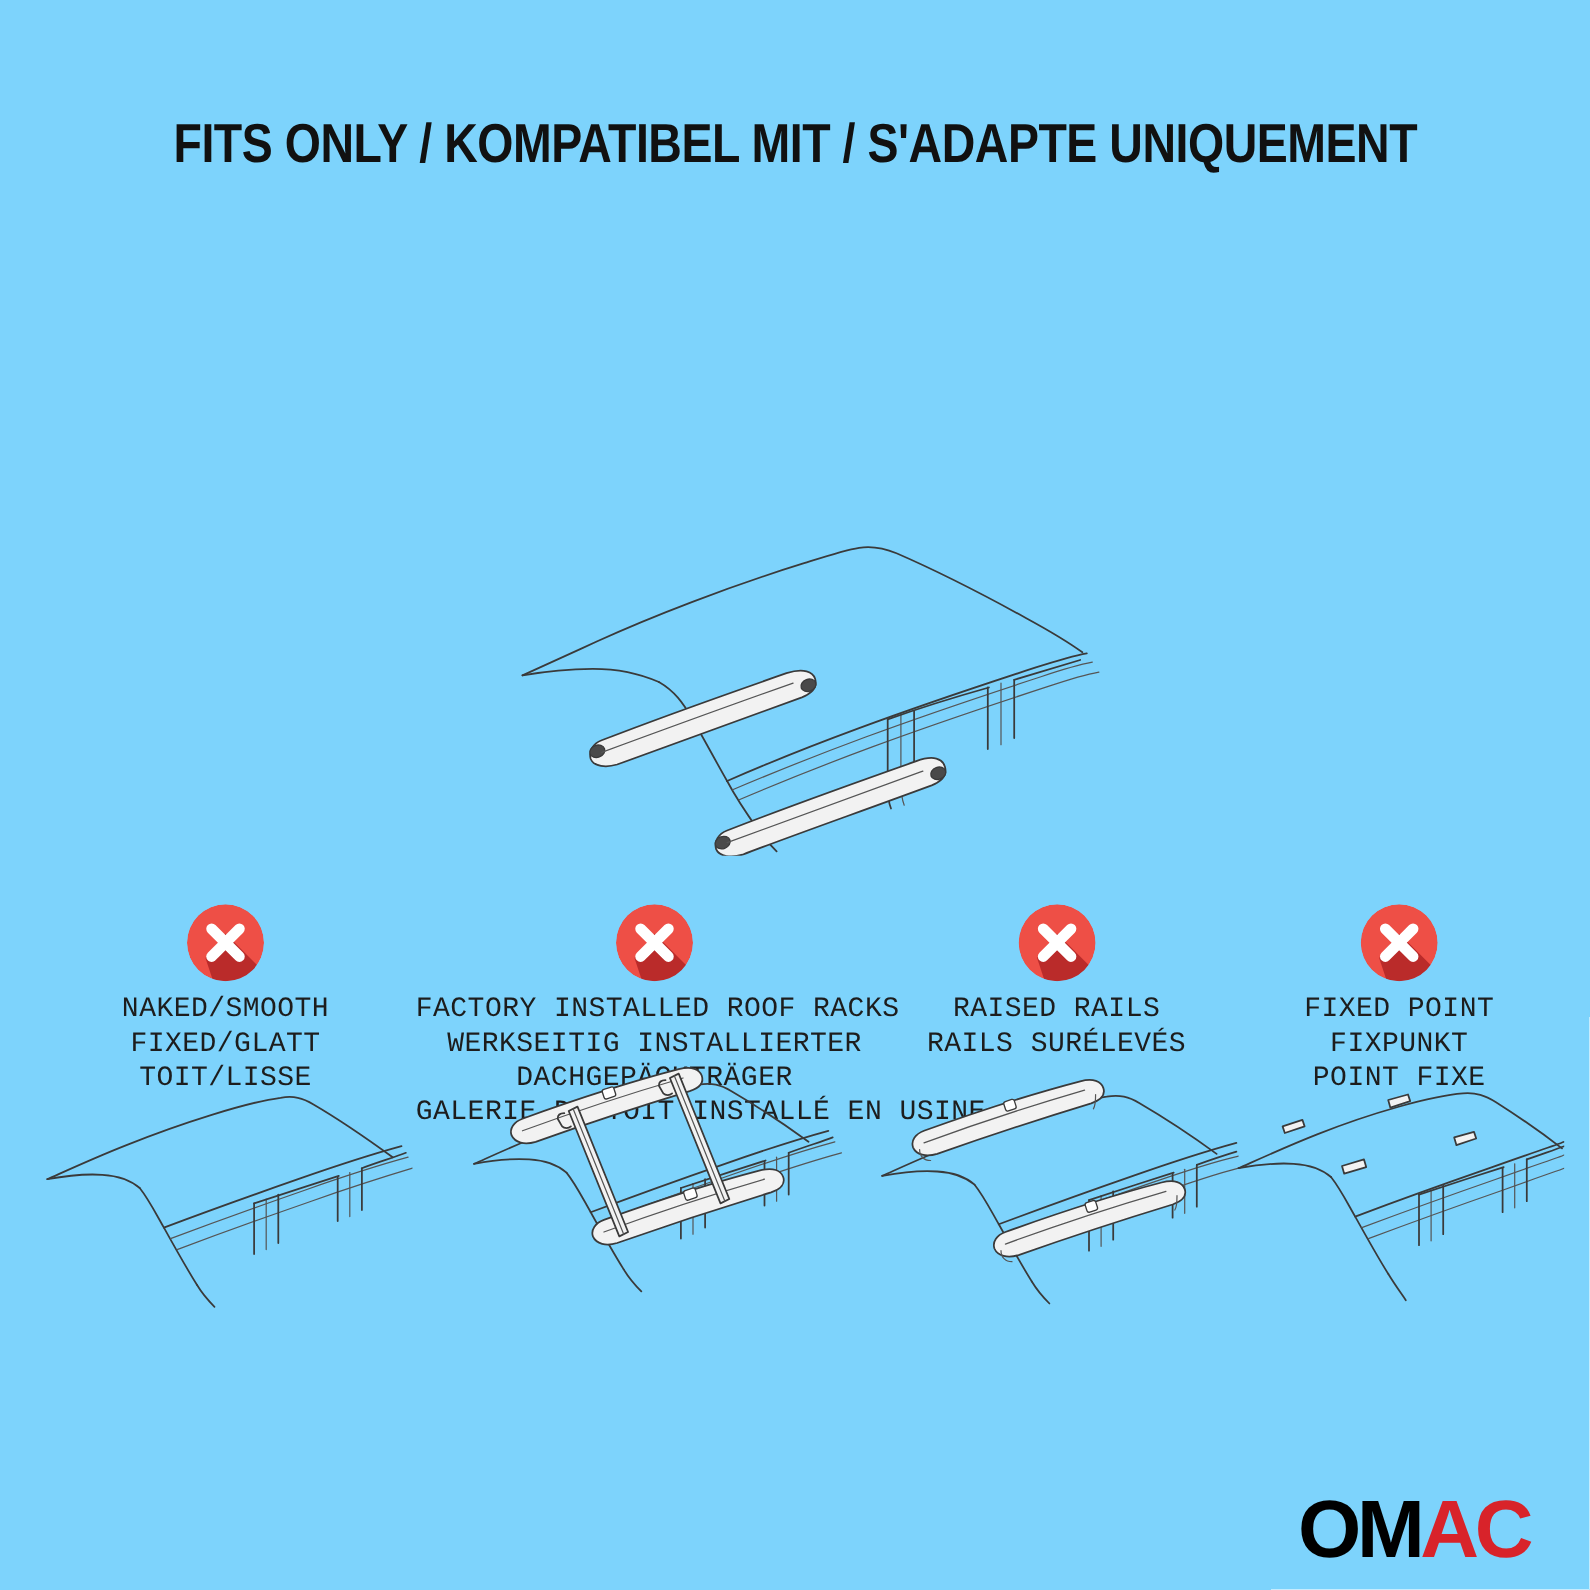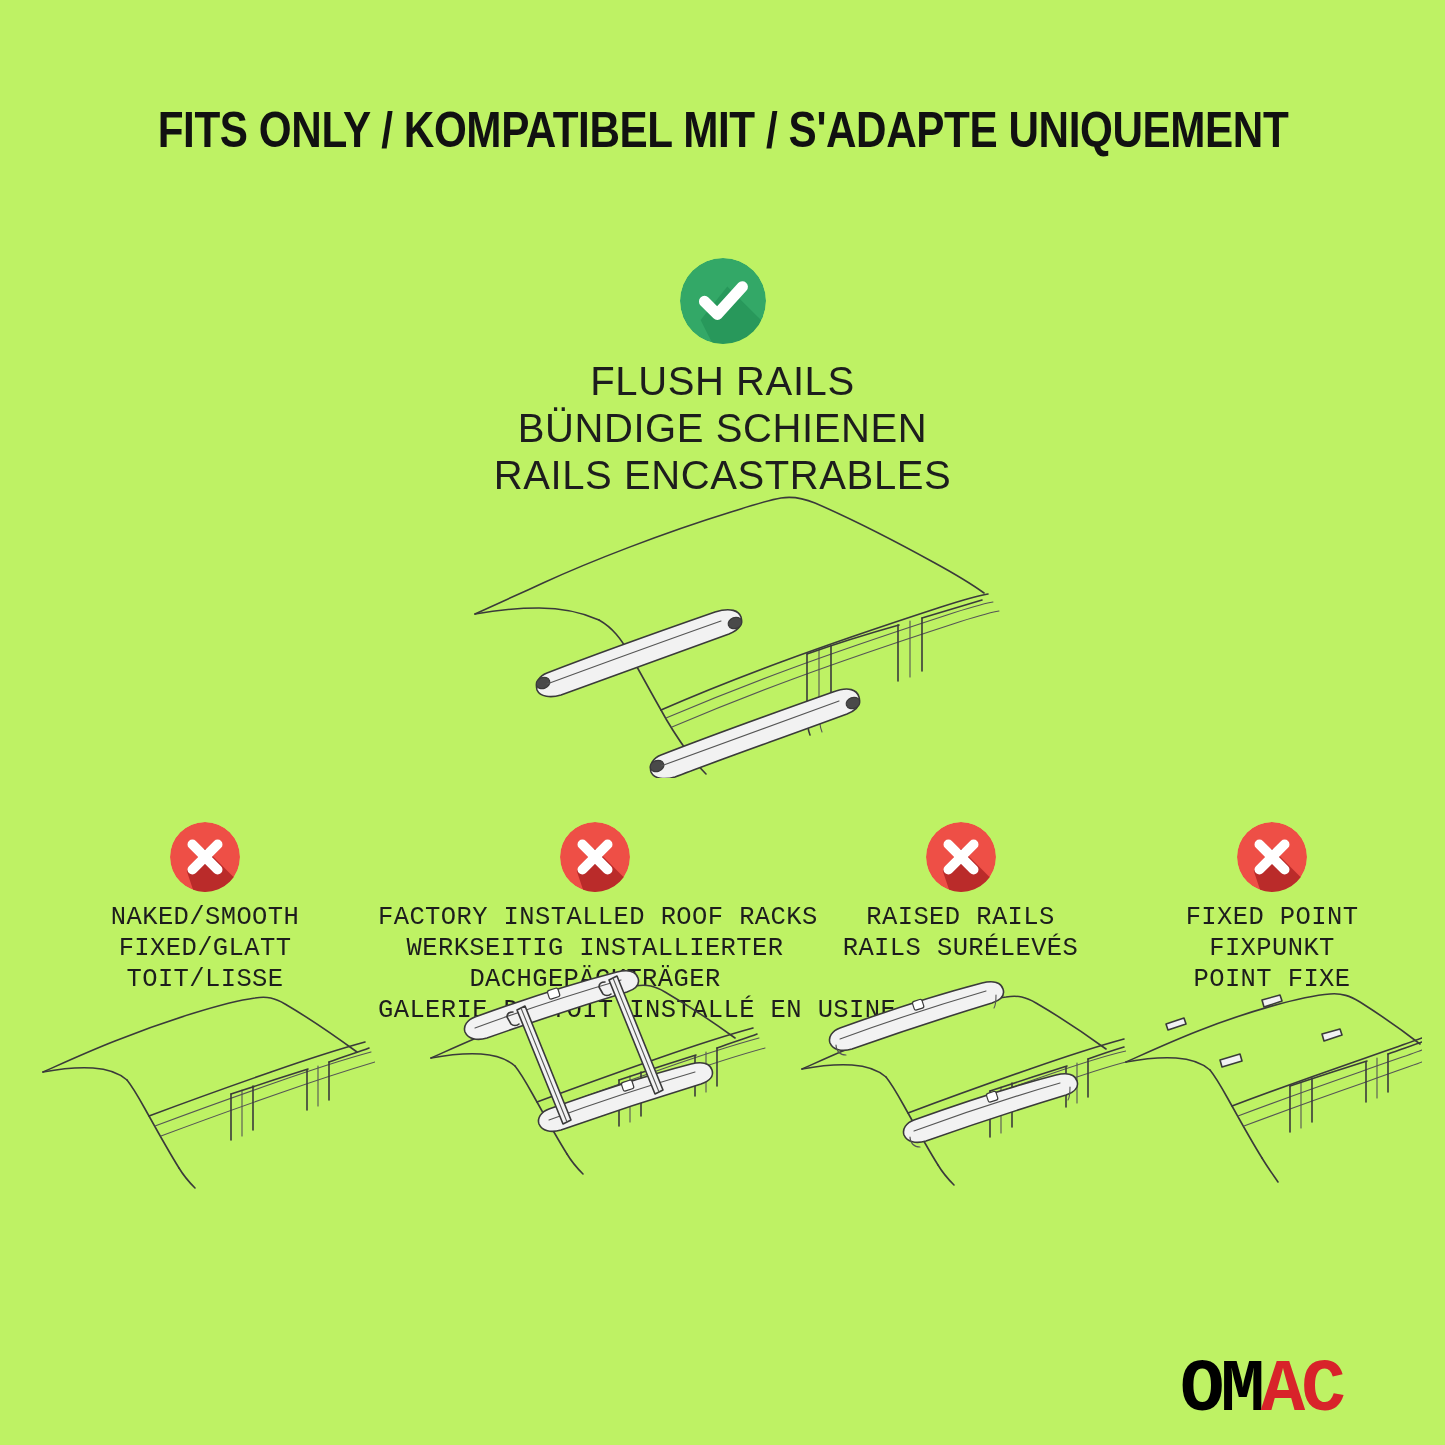--- a/index.html
+++ b/index.html
@@ -12,21 +12,21 @@
     height: 1445px;
     position: relative;
     overflow: hidden;
     font-family: "Liberation Sans", sans-serif;
     -webkit-font-smoothing: antialiased;
   }
 
   .page {
     position: absolute;
     inset: 0;
-    background: #bef264;
+    background: #7dd3fc;
   }
 
   
   .title-bar {
     position: absolute;
     left: 0;
     top: 104px;
     width: 1445px;
     text-align: center;
   }
@@ -129,21 +129,21 @@
 
   
   .logo {
     position: absolute;
     left: 1180px;
     top: 1352px;
     width: 242px;
     height: 76px;
   }
   .logo-text {
-    font-family: Liberation Mono, monospace;
+    font-family: Liberation Sans, sans-serif;
     font-weight: 700;
     font-size: 74px;
     letter-spacing: -4px;
     line-height: 76px;
     white-space: nowrap;
   }
   .logo-om { color: #000000; }
   .logo-ac { color: #d8232a; }
 
   .stroke-art path,
@@ -160,36 +160,20 @@
 </style>
 </head>
 <body>
 
 <div class="page">
 
   <div class="title-bar">
     <span class="title-text">FITS ONLY / KOMPATIBEL MIT / S'ADAPTE UNIQUEMENT</span>
   </div>
 
-  <div class="hero">
-
-    <div class="badge-wrap">
-      <svg class="badge" width="86" height="86" viewBox="0 0 100 100">
-        <circle cx="50" cy="50" r="50" fill="#33a867"></circle>
-        <path d="M55 33 L100 78 L100 100 L38 100 L24 72 Z" fill="#1f8a52" opacity="0.55"></path>
-        <path d="M28.5 50.5 L43.5 65.5 L72.5 33.5" fill="none" stroke="#ffffff" stroke-width="13" stroke-linecap="round" stroke-linejoin="round"></path>
-      </svg>
-    </div>
-
-    <div class="hero-labels">
-      <span class="ln">FLUSH RAILS</span>
-      <span class="ln">BÜNDIGE SCHIENEN</span>
-      <span class="ln">RAILS ENCASTRABLES</span>
-    </div>
-  </div>
 
   <svg class="hero-art stroke-art" viewBox="0 0 540 300" width="540" height="300">
 
     <path d="M12 136 C30 128 56 116 80 105 C128 83 200 55 268 34 C290 27 305 22 318 20
              C330 18 340 20 352 25 C382 38 430 62 470 84 C492 96 510 107 521 115"></path>
     <path d="M12 136 C34 132 56 130 76 130 C100 130 118 134 136 142"></path>
     <path d="M136 142 C150 150 158 161 166 175 C176 192 186 211 198 232"></path>
     <path d="M198 232 C206 247 216 262 226 276 C232 284 238 291 243 296"></path>
 
     <path d="M198 232 C230 218 272 201 318 184 C372 164 432 144 478 129 C500 122 514 118 525 116"></path>

